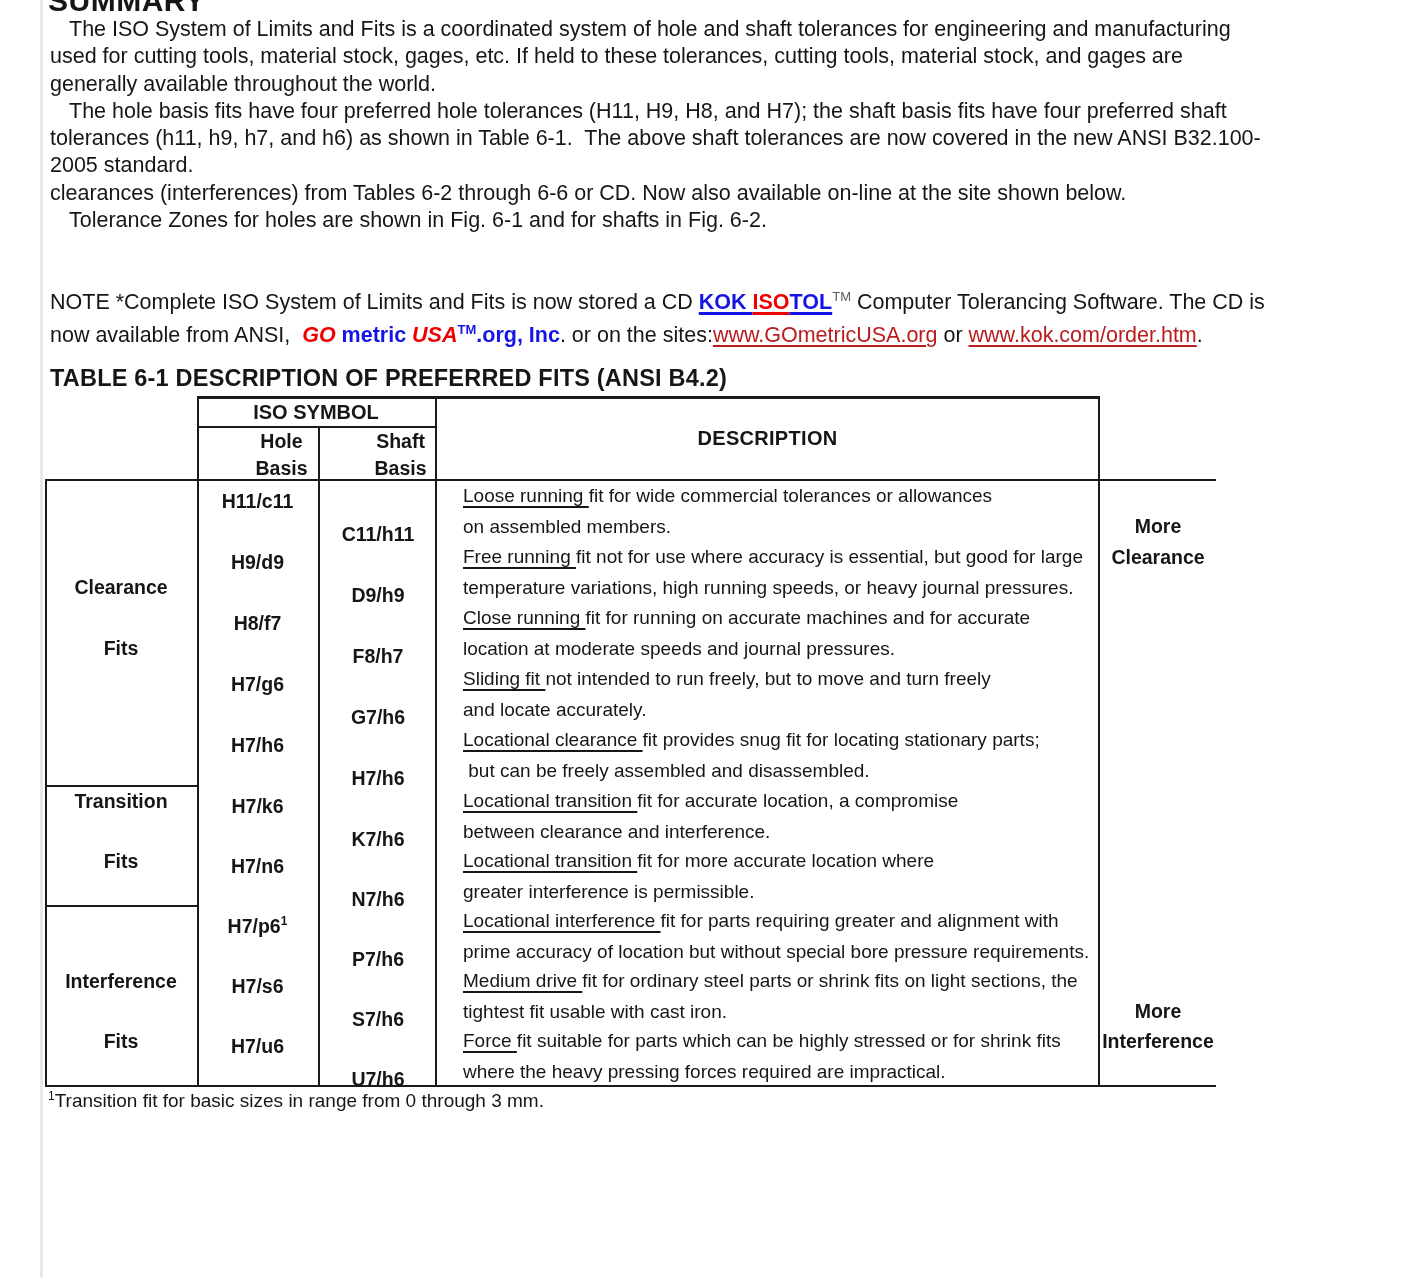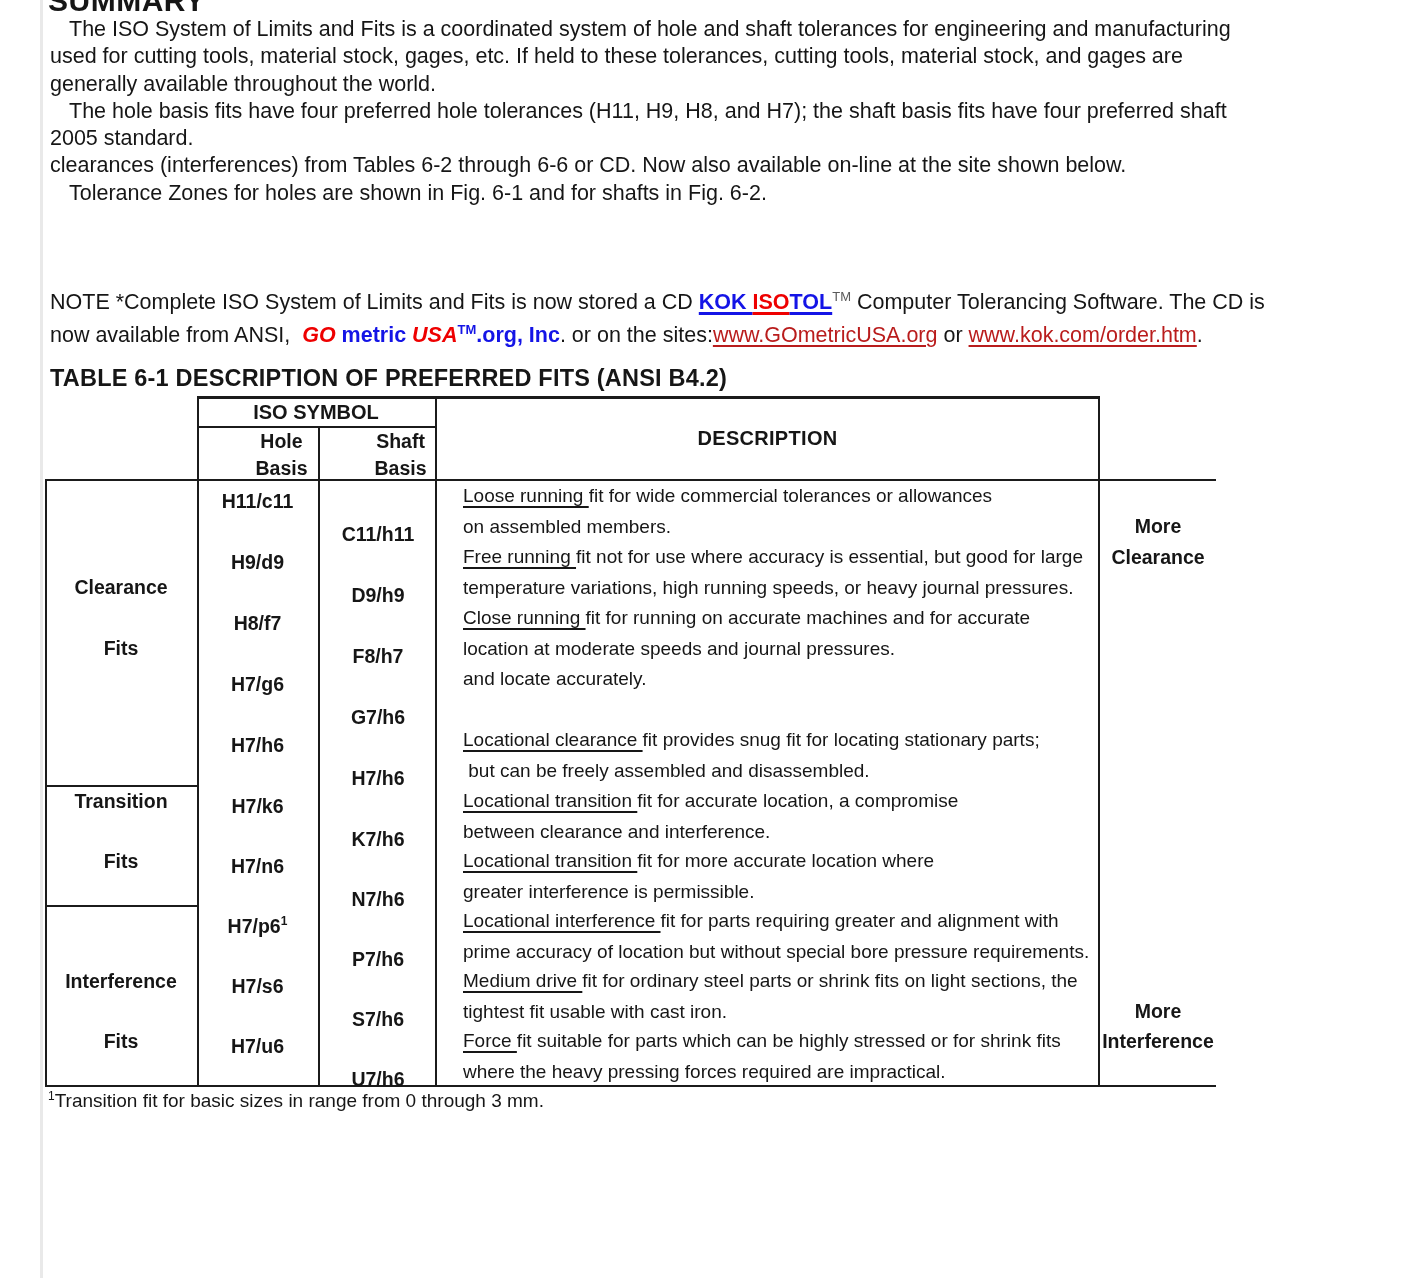--- a/index.html
+++ b/index.html
@@ -55,20 +55,21 @@
 
 <div class="abs scanline"></div>
 
 <div class="abs h-summary">SUMMARY</div>
 
 <div class="abs paras">
   <div class="pline indent">The ISO System of Limits and Fits is a coordinated system of hole and shaft tolerances for engineering and manufacturing</div>
   <div class="pline">used for cutting tools, material stock, gages, etc. If held to these tolerances, cutting tools, material stock, and gages are</div>
   <div class="pline">generally available throughout the world.</div>
   <div class="pline indent">The hole basis fits have four preferred hole tolerances (H11, H9, H8, and H7); the shaft basis fits have four preferred shaft</div>
+  <div class="pline">tolerances (h11, h9, h7, and h6) as shown in Table 6-1.  The above shaft tolerances are now covered in the new ANSI B32.100-</div>
   <div class="pline">2005 standard.</div>
   <div class="pline">clearances (interferences) from Tables 6-2 through 6-6 or CD. Now also available on-line at the site shown below.</div>
   <div class="pline indent">Tolerance Zones for holes are shown in Fig. 6-1 and for shafts in Fig. 6-2.</div>
 </div>
 
 <div class="abs note">
   <div class="nline"><span>NOTE *Complete ISO System of Limits and Fits is now stored a CD </span><span><span class="b blue u2">KOK </span><span class="b red u2">ISO</span><span class="b blue u2">TOL</span></span><sup class="tmgray">TM</sup><span> Computer Tolerancing Software. The CD is</span></div>
   <div class="nline"><span>now available from ANSI,  </span><span><span class="b red ital">GO</span><span class="b blue"> metric </span><span class="b red ital">USA</span><sup class="tmblue">TM</sup><span class="b blue">.org, Inc</span></span><span>. or on the sites:</span><span class="link">www.GOmetricUSA.org</span><span> or </span><span class="link">www.kok.com/order.htm</span><span>.</span></div>
 </div>
 
@@ -118,20 +119,21 @@
   <div class="cell shaft">F8/h7</div>
   <div class="desc">
       <div class="dline"><span class="lead">Close running </span><span>fit for running on accurate machines and for accurate</span></div>
       <div class="dline">location at moderate speeds and journal pressures.</div>
     </div>
 </div>
 <div class="abs trow" style="top:664px;height:61px;">
   <div class="cell hole"><span>H7/g6</span><sup class="fnsup"></sup></div>
   <div class="cell shaft">G7/h6</div>
   <div class="desc">
+      <div class="dline"><span class="lead">Sliding fit </span><span>not intended to run freely, but to move and turn freely</span></div>
       <div class="dline">and locate accurately.</div>
     </div>
 </div>
 <div class="abs trow" style="top:725px;height:61px;">
   <div class="cell hole"><span>H7/h6</span><sup class="fnsup"></sup></div>
   <div class="cell shaft">H7/h6</div>
   <div class="desc">
       <div class="dline"><span class="lead">Locational clearance </span><span>fit provides snug fit for locating stationary parts;</span></div>
       <div class="dline"> but can be freely assembled and disassembled.</div>
     </div>

